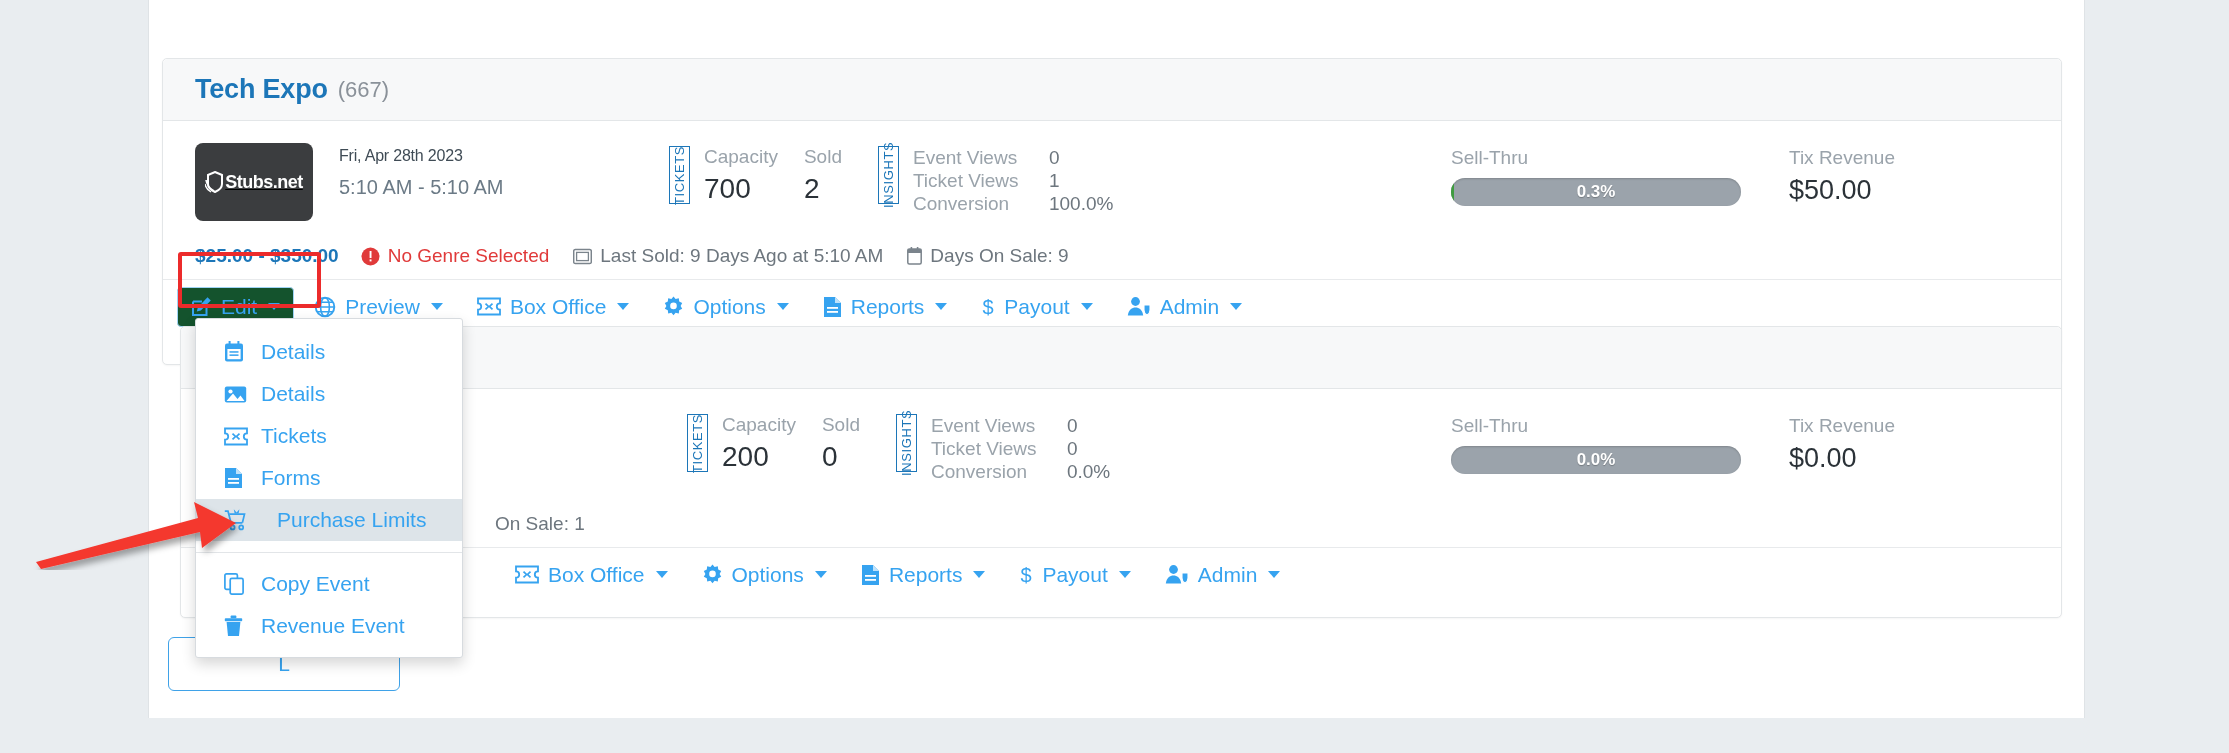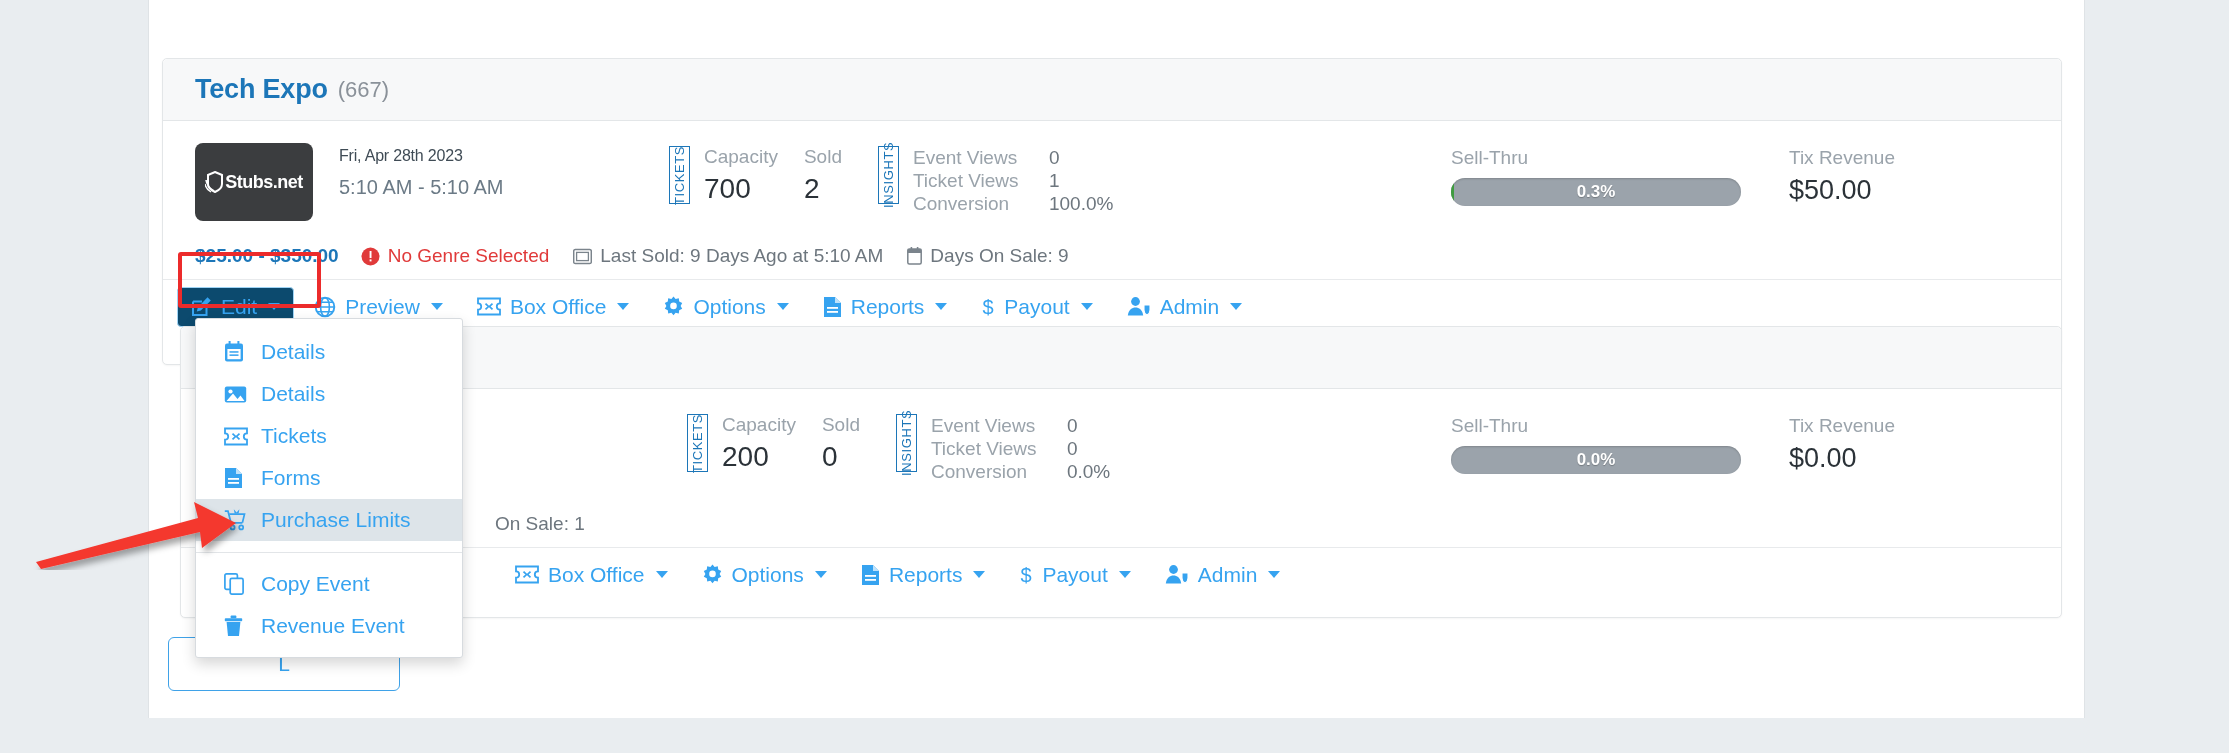--- a/index.html
+++ b/index.html
@@ -51,20 +51,21 @@
     display: flex; align-items: flex-start;
     padding: 22px 32px 0 32px;
     height: 112px;
   }
   .thumb {
     width: 118px; height: 78px; border-radius: 8px;
     background: #3b3d3f;
     display: flex; align-items: center; justify-content: center;
     flex: 0 0 auto;
     position: relative;
+    text-decoration: underline;
   }
   .thumb-logo {
     color: #fff; font-size: 18px; font-weight: 700;
     letter-spacing: -.5px;
     display: flex; align-items: center;
   }
   .thumb-mark {
     display: inline-block; width: 19px; height: 22px; margin-right: 1px;
     position: relative;
   }
@@ -142,41 +143,41 @@
     padding: 7px 13px; margin-right: 6px;
     border: 1px solid transparent; border-radius: 4px;
     cursor: pointer; white-space: nowrap;
   }
   .tb-btn .tb-ico { margin-right: 9px; display: flex; align-items: center; }
   .caret {
     width: 0; height: 0; margin-left: 11px;
     border-left: 6px solid transparent; border-right: 6px solid transparent;
     border-top: 7px solid #36a3f0;
   }
-  .tb-btn.active { border-color: #9fd4f5; background: #0c4a6e; }
+  .tb-btn.active { border-color: #9fd4f5; background: #14532d; }
 
   
   .dropdown {
     position: absolute;
     left: 195px; top: 318px; width: 268px;
     background: #fff;
     border: 1px solid #d7dbdf;
     border-radius: 3px;
     box-shadow: 0 6px 14px rgba(0,0,0,.16);
     padding: 12px 0 10px 0;
     z-index: 40;
   }
   .dd-item {
     display: flex; align-items: center;
     padding: 9px 0 9px 28px;
     font-size: 21px; color: #36a3f0;
     cursor: pointer;
   }
   .dd-item .dd-ico { width: 26px; margin-right: 11px; display: flex; align-items: center; }
-  .dd-item.hover { background: #dde4e9; }
+  .dd-item.hover { background: #dde4e9; gap: 16px; }
   .dd-sep { height: 1px; background: #e2e5e8; margin: 11px 0 10px 0; }
 
   
   .load-btn {
     position: absolute; left: 168px; top: 637px;
     width: 232px; height: 54px;
     border: 1px solid #3fa2e8; border-radius: 6px;
     color: #36a3f0; background: #fff;
     display: flex; align-items: center; justify-content: center;
     font-size: 21px; z-index: 10;

